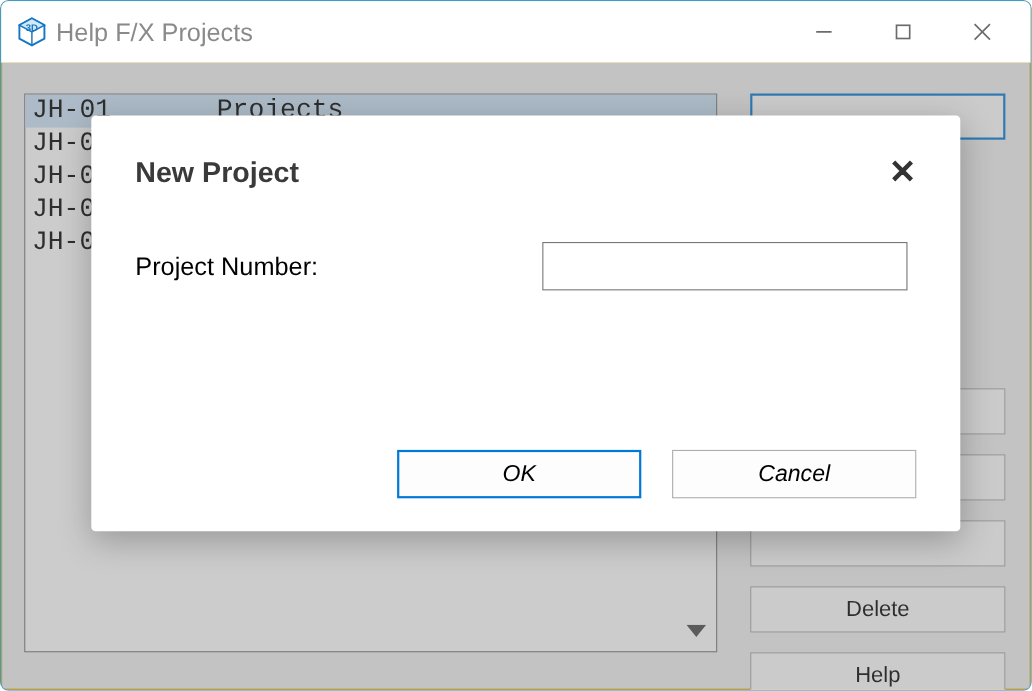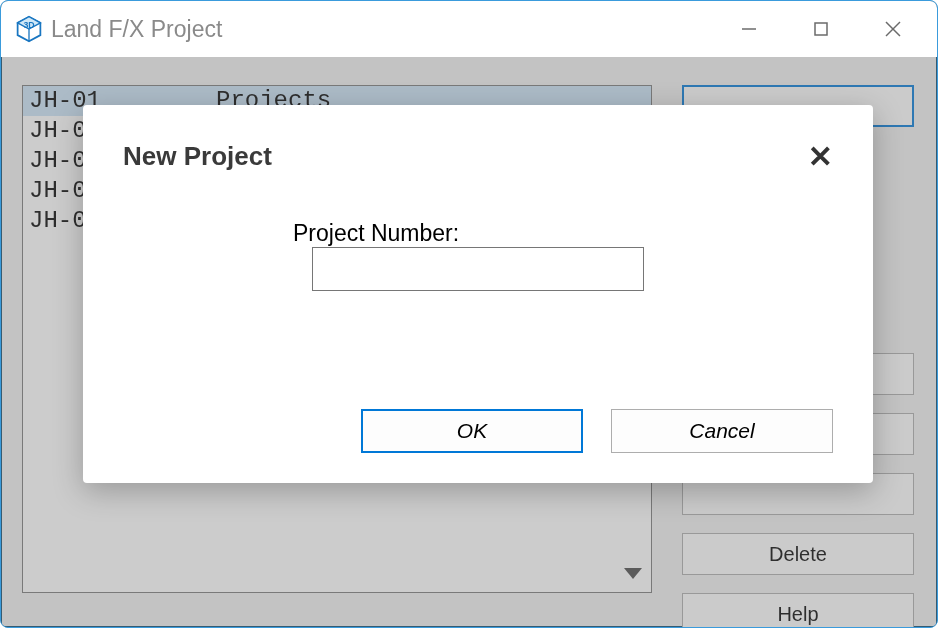--- a/index.html
+++ b/index.html
@@ -10,21 +10,21 @@
     background: #fff;
     overflow: hidden;
     position: relative;
   }
   
   .window {
     width: 938px;
     height: 628px;
     border: 1px solid #3a9bdc;
     border-radius: 8px;
-    background: #0c4a6e;
+    background: #eab308;
     position: relative;
     overflow: hidden;
   }
   .titlebar {
     height: 56px;
     display: flex;
     align-items: center;
     padding: 0 8px 0 14px;
     background: #fff;
   }
@@ -75,21 +75,20 @@
     display: flex;
     font-family: "Consolas", "Courier New", monospace;
     font-size: 24px;
     line-height: 30px;
     color: #000;
     white-space: pre;
     padding: 0 6px;
   }
   .list-row.selected {
     background: #cce4f7;
-    gap: 19px;
   }
   .list-row .num { width: 168px; }
   .scroll-arrow {
     position: absolute;
     right: 6px;
     bottom: 6px;
     width: 24px;
     height: 24px;
     display: flex;
     align-items: center;
@@ -151,21 +150,20 @@
     font-size: 30px;
     font-weight: 700;
     color: #333;
     line-height: 1;
     cursor: pointer;
   }
   .form-row {
     display: flex;
     align-items: center;
     margin-bottom: 22px;
-    flex-direction: column;
   }
   .form-label {
     width: 370px;
     font-size: 23px;
     color: #000;
   }
   .form-input {
     width: 332px;
     height: 44px;
     border: 1px solid #767676;
@@ -203,21 +201,21 @@
 
   <div class="titlebar">
     <span class="app-icon">
       <svg viewBox="0 0 32 32" width="28" height="28">
         <polygon points="16,2 29,9 29,23 16,30 3,23 3,9" fill="#fff" stroke="#1976c1" stroke-width="2"></polygon>
         <polygon points="16,2 29,9 16,16 3,9" fill="#d0e8f7" stroke="#1976c1" stroke-width="1.5"></polygon>
         <line x1="16" y1="16" x2="16" y2="30" stroke="#1976c1" stroke-width="1.5"></line>
         <text x="16" y="15" font-size="10" font-family="Arial" fill="#1976c1" text-anchor="middle" font-weight="bold">3D</text>
       </svg>
     </span>
-    <div class="title-text">Land F/X Project</div>
+    <div class="title-text">Help F/X Projects</div>
     <div class="win-controls">
       <div class="win-btn">
         <svg width="20" height="20">
             <line x1="3" y1="10" x2="17" y2="10" stroke-width="1.5"></line>
           </svg>
       </div>
       <div class="win-btn">
         <svg width="20" height="20">
             <rect x="4" y="4" width="12" height="12" fill="none" stroke-width="1.5"></rect>
           </svg>

